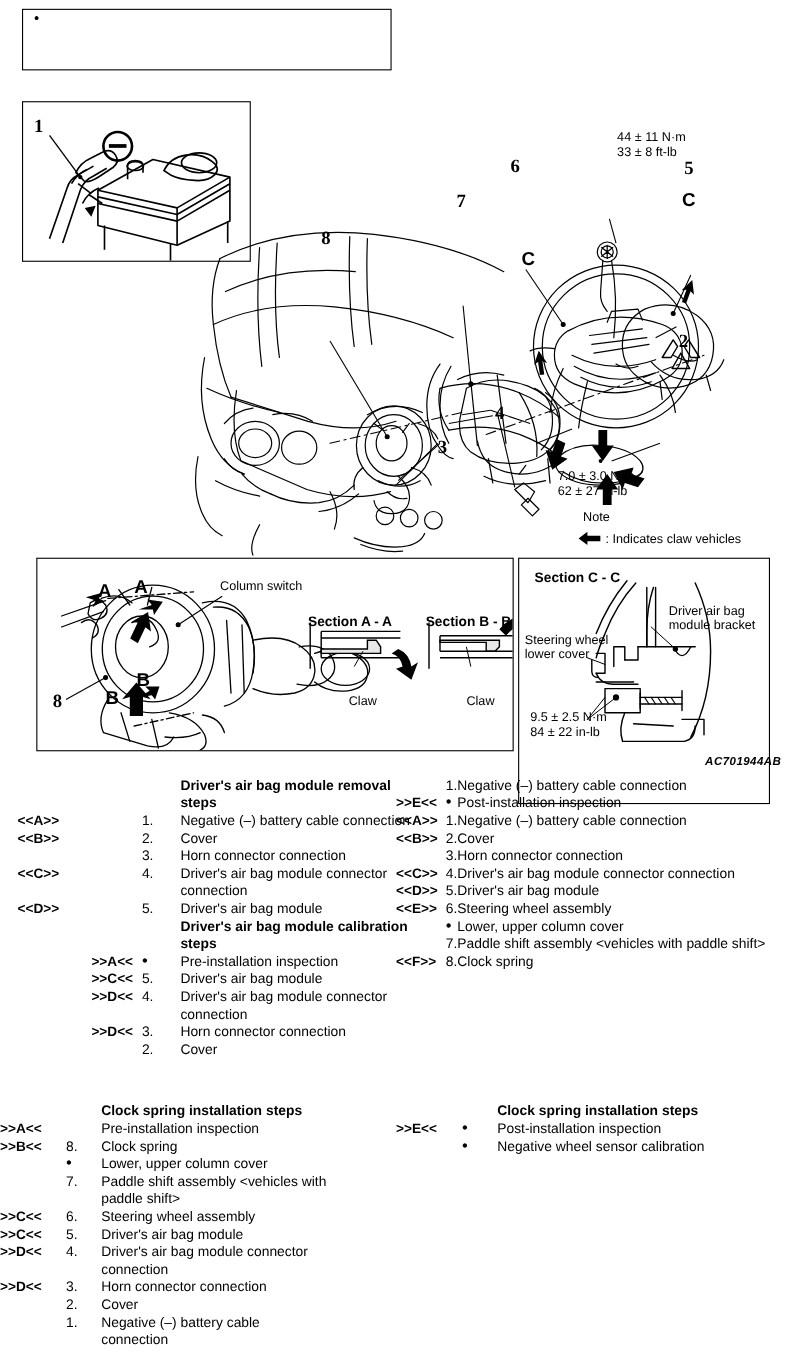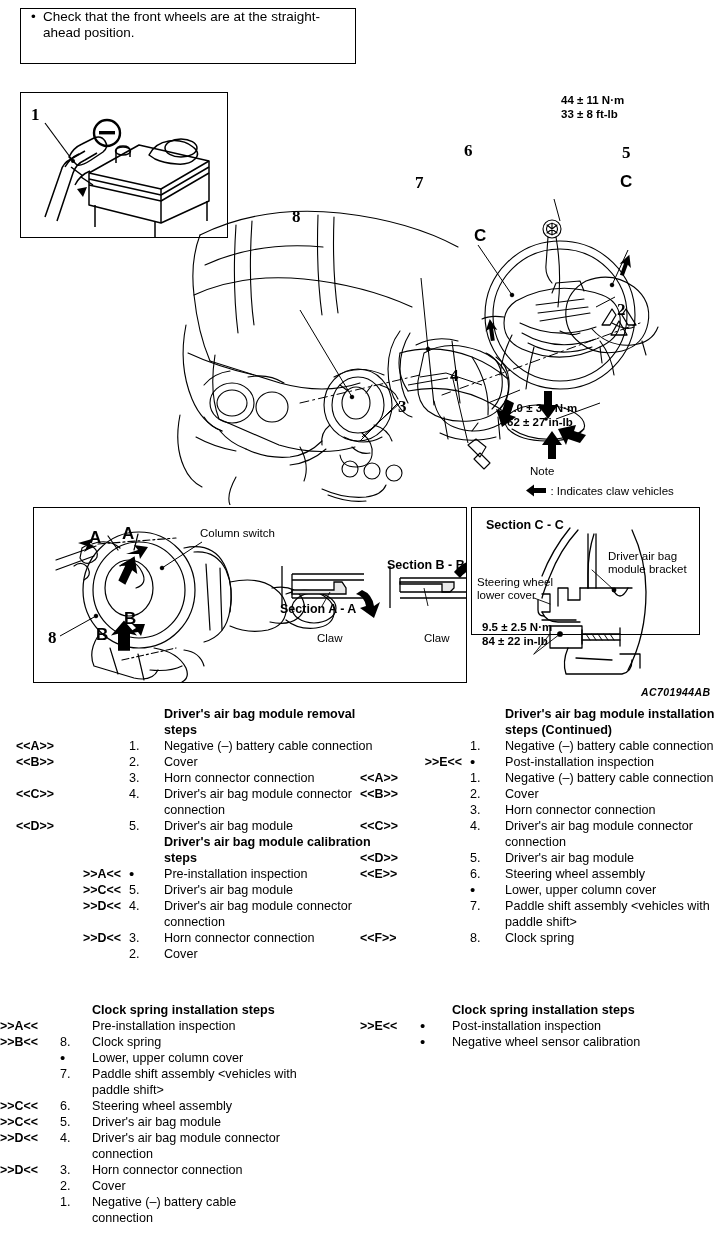--- a/index.html
+++ b/index.html
@@ -15,24 +15,24 @@
   #prebox .ttl{font-size:13.5px;font-weight:bold;margin:5px 0 1px 7px;letter-spacing:-.1px;}
   #prebox ul{margin:0;padding:0;list-style:none;}
   #prebox li{font-size:13.5px;margin-left:22px;position:relative;line-height:15.5px;}
   #prebox li .bt{position:absolute;left:-12px;top:0;}
 
   
   #batbox{left:20px;top:92px;width:208px;height:146px;border:1.3px solid #000;box-sizing:border-box;}
 
   
   #colbox{left:33px;top:507px;width:434px;height:176px;border:1.3px solid #000;box-sizing:border-box;}
-  #secCbox{left:471px;top:507px;width:229px;height:128px;border:1.3px solid #000;box-sizing:border-box;}
+  #secCbox{left:471px;top:507px;width:229px;height:224px;border:1.3px solid #000;box-sizing:border-box;}
 
   
-  .tq{font-size:11.5px;font-weight:bold;line-height:13.5px;white-space:pre-line;}
+  .tq{font-size:11.5px;font-weight:normal;line-height:13.5px;white-space:pre-line;margin-top:25px;}
   .cal{font-size:17px;font-weight:bold;font-family:"Liberation Serif","DejaVu Serif",serif;}
   .calC{font-size:17px;font-weight:bold;font-family:"Liberation Sans",sans-serif;}
   .lbl{font-size:11.5px;line-height:13px;}
   .sechd{font-size:12.5px;font-weight:bold;}
   .drawid{font-size:10.5px;font-weight:bold;letter-spacing:.4px;font-style:italic;}
 
   
   .steps{position:absolute;font-size:12.6px;line-height:16px;}
   .steps table{border-collapse:collapse;}
   .steps td{vertical-align:top;padding:0;line-height:16px;}
@@ -43,21 +43,20 @@
   .bul{font-size:15px;line-height:16px;}
   svg{display:block;}
 </style>
 </head>
 <body>
 
 <div class="abs" id="prebox">
   <ul>
     <li>
       <span class="bt">•</span>
-      <span>Check that the front wheels are at the straight-ahead position.</span>
     </li>
   </ul>
 </div>
 
 <div class="abs" id="batbox">
   <svg width="206" height="144" viewBox="0 0 206 144">
     <g fill="none" stroke="#000" stroke-width="1.5" stroke-linejoin="round">
 
       <path d="M68 80 L118 52 L188 68 L188 108 L140 130 L68 112 Z"></path>
       <path d="M68 80 L140 96 L188 68"></path>
@@ -351,21 +350,21 @@
       <path d="M70 6 q8 -10 20 -12 l-5 -6 l18 4 l-8 16 l-3 -6 q-10 2 -16 10 Z"></path>
     </g>
   </svg>
 
   <div class="abs lbl" style="left:166px;top:19px;">Column switch</div>
   <div class="abs cal" style="left:14px;top:120px;">8</div>
   <div class="abs calC" style="left:55px;top:20px;">A</div>
   <div class="abs calC" style="left:88px;top:16px;">A</div>
   <div class="abs calC" style="left:90px;top:101px;">B</div>
   <div class="abs calC" style="left:62px;top:117px;">B</div>
-  <div class="abs sechd" style="left:246px;top:50px;margin-top:44px;">Section A - A</div>
+  <div class="abs sechd" style="left:246px;top:50px;">Section A - A</div>
   <div class="abs sechd" style="left:353px;top:50px;">Section B - B</div>
   <div class="abs lbl" style="left:283px;top:124px;">Claw</div>
   <div class="abs lbl" style="left:390px;top:124px;">Claw</div>
 </div>
 
 <div class="abs" id="secCbox">
   <svg width="227" height="174" viewBox="0 0 227 174">
     <g fill="none" stroke="#000" stroke-width="1.3" stroke-linejoin="round" stroke-linecap="round">
 
       <path d="M160 22 q14 30 14 62 q0 44 -18 78"></path>
@@ -479,25 +478,20 @@
       <td class="c-num">2.</td>
       <td class="c-txt">Cover</td>
     </tr>
   </tbody>
     </table>
 </div>
 
 <div class="steps" style="left:360px;top:706px;width:359px;">
   <table>
     <tbody>
-        <tr>
-      <td style="width:110px;"></td>
-          <td style="width:35px;"></td>
-      <td class="hd" style="width:214px;">Driver's air bag module installation steps (Continued)</td>
-    </tr>
     <tr>
       <td class="c-mark"></td>
       <td class="c-num">1.</td>
       <td class="c-txt">Negative (–) battery cable connection</td>
     </tr>
     <tr>
       <td class="c-mark" style="text-align:right;padding-right:8px;">&gt;&gt;E&lt;&lt;</td>
       <td class="c-num bul">•</td>
       <td class="c-txt">Post-installation inspection</td>
     </tr>

